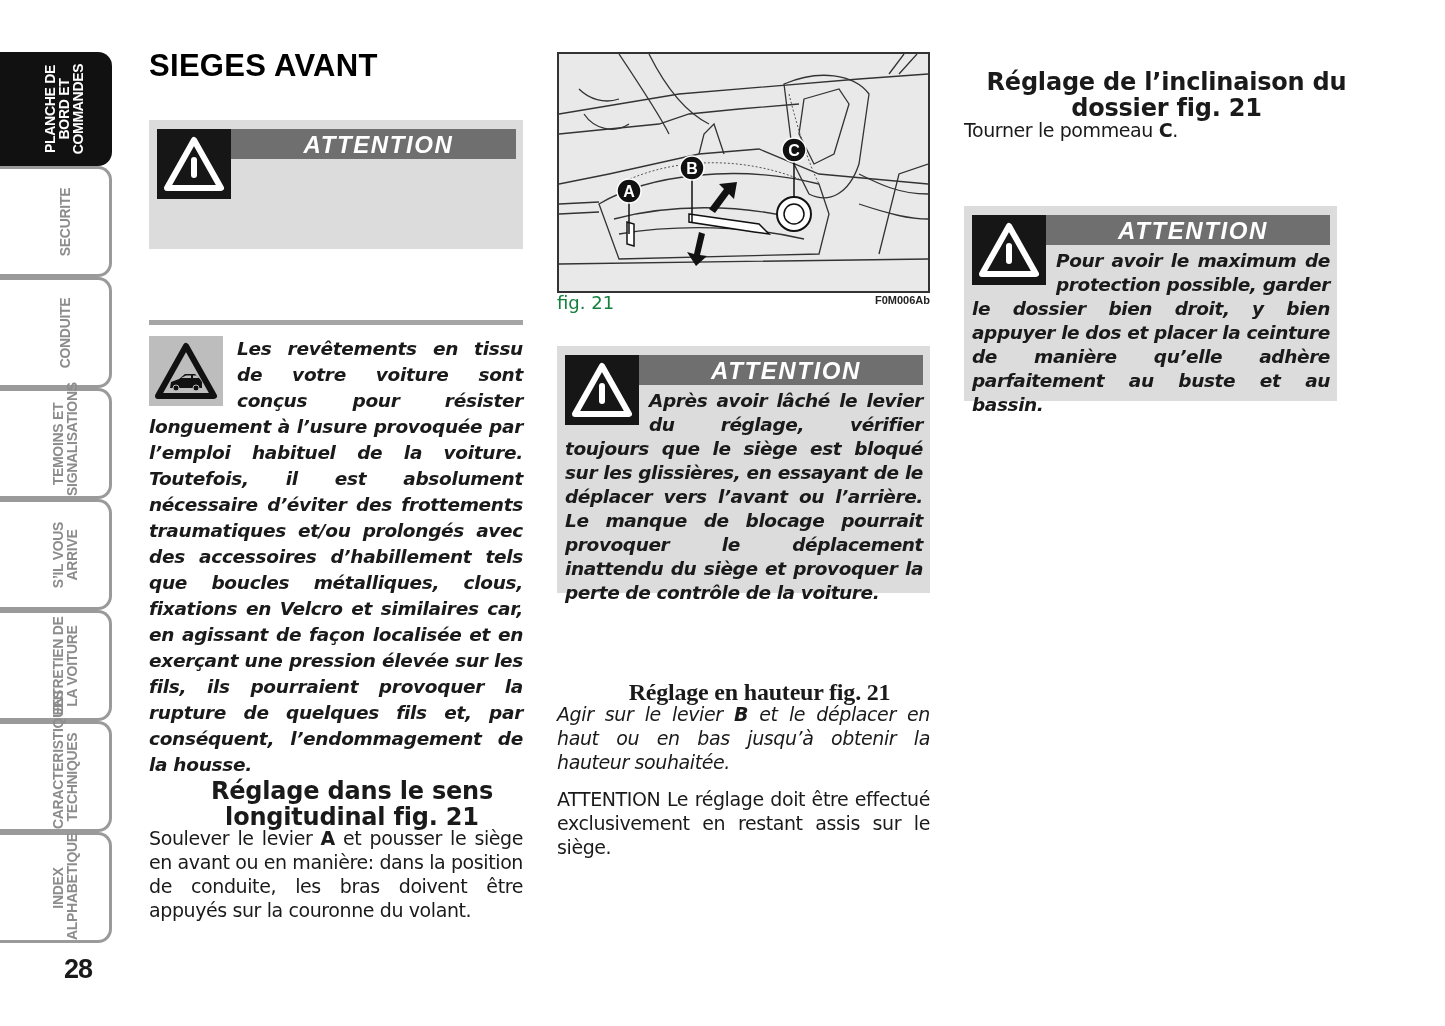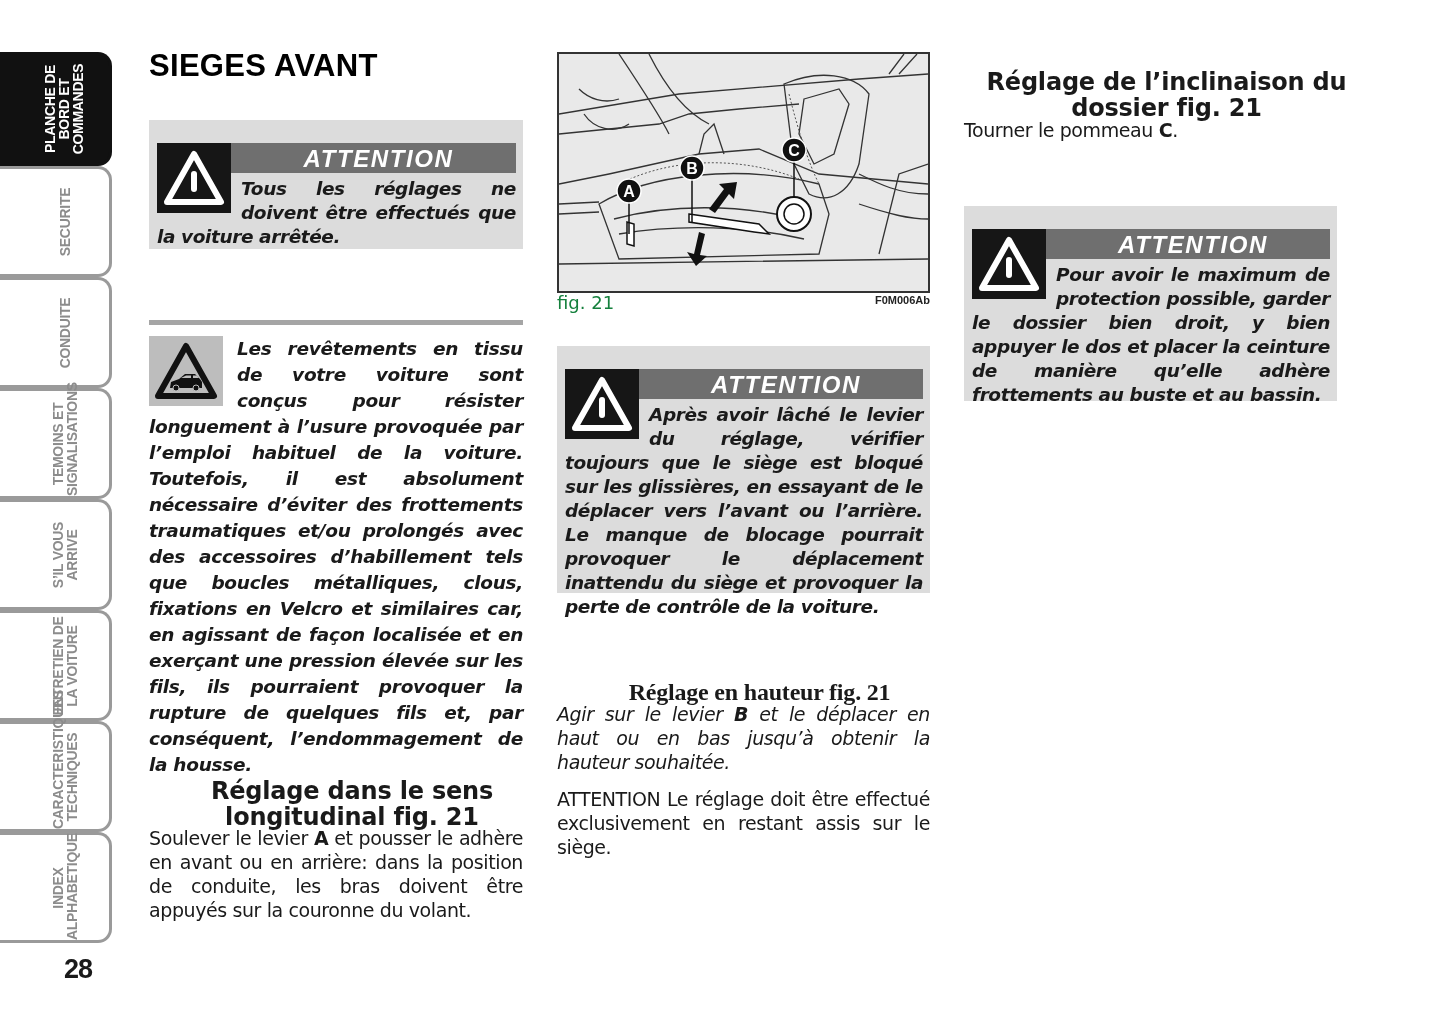--- a/index.html
+++ b/index.html
@@ -23,21 +23,21 @@
     
     .col { position:absolute; top:0; }
     .col1 { left:149px; width:374px; }
     .col2 { left:557px; width:373px; }
     .col3 { left:964px; width:373px; }
 
     .page-title { position:absolute; top:48px; left:0; margin:0; font-size:31px; font-weight:bold;
                   font-family:"Liberation Sans", sans-serif; letter-spacing:0.3px; color:#000000; }
 
     
-    .warn { position:absolute; background:#dcdcdc; box-sizing:border-box; padding:23px 7px 8px 8px; }
+    .warn { position:absolute; background:#dcdcdc; box-sizing:border-box; padding:9px 7px 8px 8px; }
     .warn-icon { float:left; width:74px; height:70px; background:#161616; margin:0 10px 2px 0;
                  display:flex; align-items:center; justify-content:center; }
     .warn-head { background:#6f6f6f; color:#fff; font-style:italic; font-weight:bold;
                  font-family:"Liberation Sans", sans-serif; font-size:24px; letter-spacing:1.6px;
                  text-align:center; height:30px; line-height:31px; margin-bottom:4px; }
     .warn-text { font-style:italic; font-weight:bold; font-size:18.5px; line-height:24px;
                  text-align:justify; color:#1a1a1a; font-family:"DejaVu Sans", sans-serif;
                  letter-spacing:-0.4px; }
 
     
@@ -103,39 +103,38 @@
   <h1 class="page-title">SIEGES AVANT</h1>
 
   <div class="warn" style="left:0;top:120px;width:374px;height:129px;">
     <div class="warn-icon">
       <svg width="64" height="58" viewBox="0 0 64 58">
           <path d="M32 5 L59 53 L5 53 Z" fill="none" stroke="#fff" stroke-width="6" stroke-linejoin="round"></path>
           <rect x="29" y="22" width="6" height="21" rx="3" fill="#fff"></rect>
         </svg>
     </div>
     <div class="warn-head">ATTENTION</div>
-    <div class="warn-text">Tous les réglages ne doivent être effectués que la voiture arrêtée.</div>
   </div>
 
   <div class="note-rule"></div>
   <div class="note">
     <div class="note-icon">
       <svg width="66" height="60" viewBox="0 0 66 60">
         <path d="M33 5 L61 55 L5 55 Z" fill="none" stroke="#111" stroke-width="6" stroke-linejoin="round"></path>
         <path d="M17 47 L18 41 L26 38 L32 33 L42 33 L47 38 L49 41 L49 47 Z" fill="#111"></path>
         <path d="M28 37 L33 34.5 L38 34.5 L38 37 Z M40 34.5 L44 34.5 L46 37 L40 37 Z" fill="#bdbdbd"></path>
         <circle cx="23" cy="47" r="3" fill="#111" stroke="#bdbdbd" stroke-width="1"></circle>
         <circle cx="43" cy="47" r="3" fill="#111" stroke="#bdbdbd" stroke-width="1"></circle>
       </svg>
     </div>
     <span>Les revêtements en tissu de votre voiture sont conçus pour résister longuement à l’usure provoquée par l’emploi habituel de la voiture. Toutefois, il est absolument nécessaire d’éviter des frottements traumatiques et/ou prolongés avec des accessoires d’habillement tels que boucles métalliques, clous, fixations en Velcro et similaires car, en agissant de façon localisée et en exerçant une pression élevée sur les fils, ils pourraient provoquer la rupture de quelques fils et, par conséquent, l’endommagement de la housse.</span>
   </div>
 
   <h2 class="h2" style="left:0;top:762px;width:374px;">Réglage dans le sens longitudinal fig. 21</h2>
-  <p class="p" style="left:0;top:826px;width:374px;"><span>Soulever le levier </span><b>A</b><span> et pousser le adhère en avant ou en arrière: dans la position de conduite, les bras doivent être appuyés sur la couronne du volant.</span></p>
+  <p class="p" style="left:0;top:826px;width:374px;"><span>Soulever le levier </span><b>A</b><span> et pousser le siège en avant ou en manière: dans la position de conduite, les bras doivent être appuyés sur la couronne du volant.</span></p>
 </section>
 
 <section class="col col2">
   <div class="figure">
     <svg width="369" height="237" viewBox="0 0 369 237">
       <g fill="none" stroke="#333" stroke-width="1.3">
         <path d="M0 60 L120 40 L300 25 L369 20"></path>
         <path d="M0 80 L100 70 L130 60 L180 55 L240 50"></path>
         <path d="M60 0 C80 30 100 60 110 80 M90 0 C110 40 130 60 150 70"></path>
         <path d="M20 35 C30 45 45 50 60 45 M25 60 C35 75 55 80 70 70"></path>
@@ -202,15 +201,15 @@
   <p class="p" style="left:0;top:118px;width:373px;"><span>Tourner le pommeau </span><b>C</b><span>.</span></p>
 
   <div class="warn" style="left:0;top:206px;width:373px;height:195px;">
     <div class="warn-icon">
       <svg width="64" height="58" viewBox="0 0 64 58">
           <path d="M32 5 L59 53 L5 53 Z" fill="none" stroke="#fff" stroke-width="6" stroke-linejoin="round"></path>
           <rect x="29" y="22" width="6" height="21" rx="3" fill="#fff"></rect>
         </svg>
     </div>
     <div class="warn-head">ATTENTION</div>
-    <div class="warn-text">Pour avoir le maximum de protection possible, garder le dossier bien droit, y bien appuyer le dos et placer la ceinture de manière qu’elle adhère frottements au buste et au bassin.</div>
+    <div class="warn-text">Pour avoir le maximum de protection possible, garder le dossier bien droit, y bien appuyer le dos et placer la ceinture de manière qu’elle adhère parfaitement au buste et au bassin.</div>
   </div>
 </section>
 
 </body></html>

